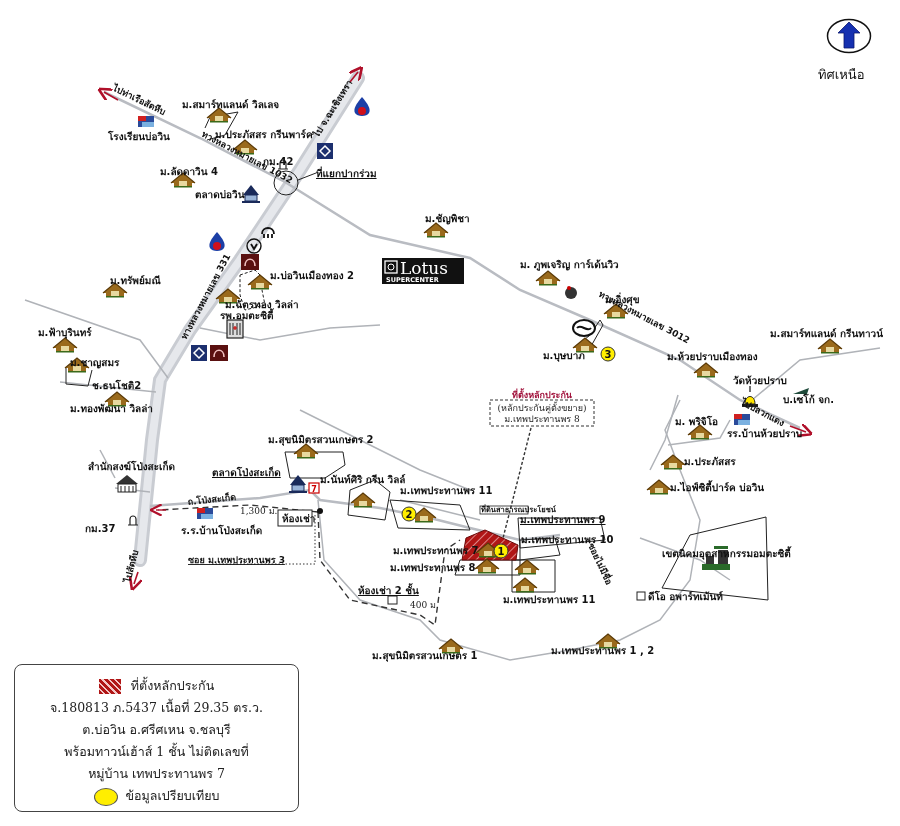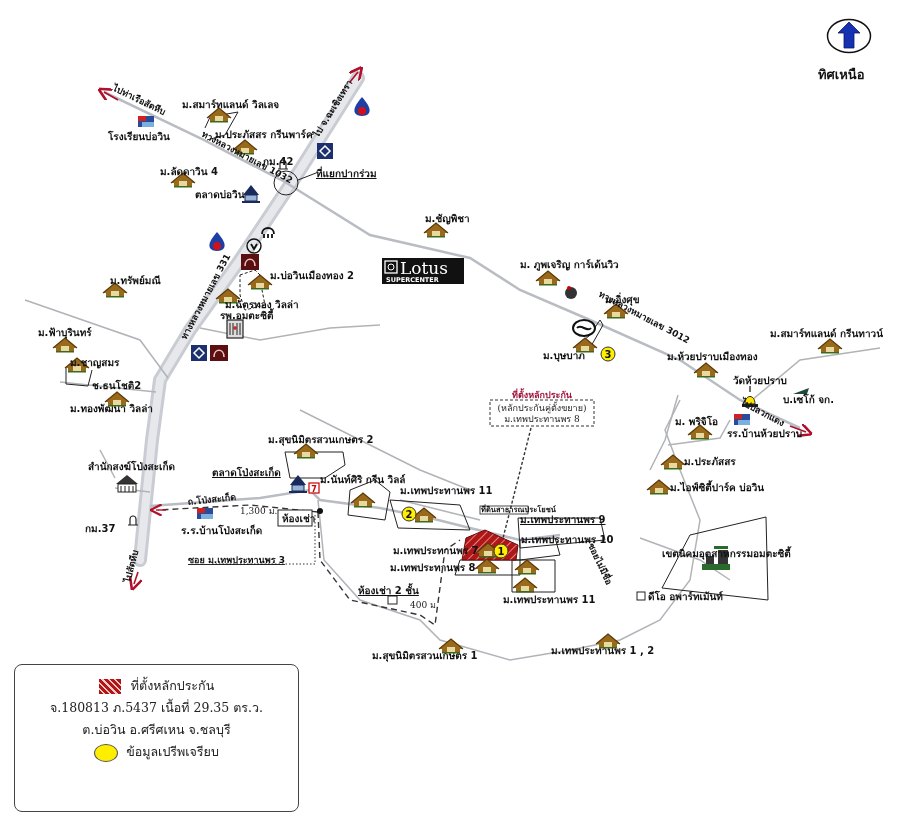--- a/index.html
+++ b/index.html
@@ -20,21 +20,21 @@
   #legend { position: absolute; left: 14px; top: 664px; width: 285px; height: 148px;
             border: 1.5px solid #444; border-radius: 8px; background: #fff;
             font-family: "DejaVu Serif", serif; font-size: 12.5px; color: #222;
             text-align: center; line-height: 22px; padding-top: 10px; box-sizing: border-box; }
   #legend .row { white-space: nowrap; }
   .swatch-hatch { display: inline-block; width: 22px; height: 15px; vertical-align: middle; margin-right: 10px;
                   background: repeating-linear-gradient(45deg, #b01616 0 3px, #f2c7c7 3px 4.5px); }
   .swatch-circle { display: inline-block; width: 22px; height: 16px; border-radius: 50%; background: #ffee00;
                    border: 1px solid #555; vertical-align: middle; margin-right: 8px; }
   #compass { position: absolute; left: 826px; top: 18px; width: 46px; height: 36px; }
-  #compass-label { position: absolute; left: 818px; top: 64px; font-size: 13px; font-weight: bold; color: #111;
+  #compass-label { position: absolute; left: 818px; top: 64px; font-size: 13px; font-weight: normal; color: #111;
                    font-family: "DejaVu Sans", sans-serif; }
 </style>
 </head>
 <body>
 
 <svg id="map" viewBox="0 0 900 826" xmlns="http://www.w3.org/2000/svg">
   <defs>
     <pattern id="hatch" width="6" height="6" patternUnits="userSpaceOnUse" patternTransform="rotate(45)">
       <rect width="6" height="6" fill="#b01616"></rect>
       <line x1="0" y1="0" x2="0" y2="6" stroke="#f0b8b8" stroke-width="1.4"></line>
@@ -354,16 +354,18 @@
   <path d="M23,4 L34,15 L28,15 L28,30 L18,30 L18,15 L12,15 Z" fill="#1530b0" stroke="#0a1870" stroke-width="0.8"></path>
 </svg>
 <div id="compass-label">ทิศเหนือ</div>
 
 <div id="legend">
   <div class="row">
     <span class="swatch-hatch"></span><span>ที่ตั้งหลักประกัน</span>
   </div>
   <div class="row">จ.180813 ภ.5437 เนื้อที่ 29.35 ตร.ว.</div>
   <div class="row">ต.บ่อวิน อ.ศรีศเหน จ.ชลบุรี</div>
+  <div class="row">พร้อมทาวน์เฮ้าส์ 1 ชั้น ไม่ติดเลขที่</div>
+  <div class="row">หมู่บ้าน เทพประทานพร 7</div>
   <div class="row">
-    <span class="swatch-circle"></span><span>ข้อมูลเปรีพเจรียบ</span>
+    <span class="swatch-circle"></span><span>ข้อมูลเปรียบเทียบ</span>
   </div>
 </div>
 
 </body></html>

